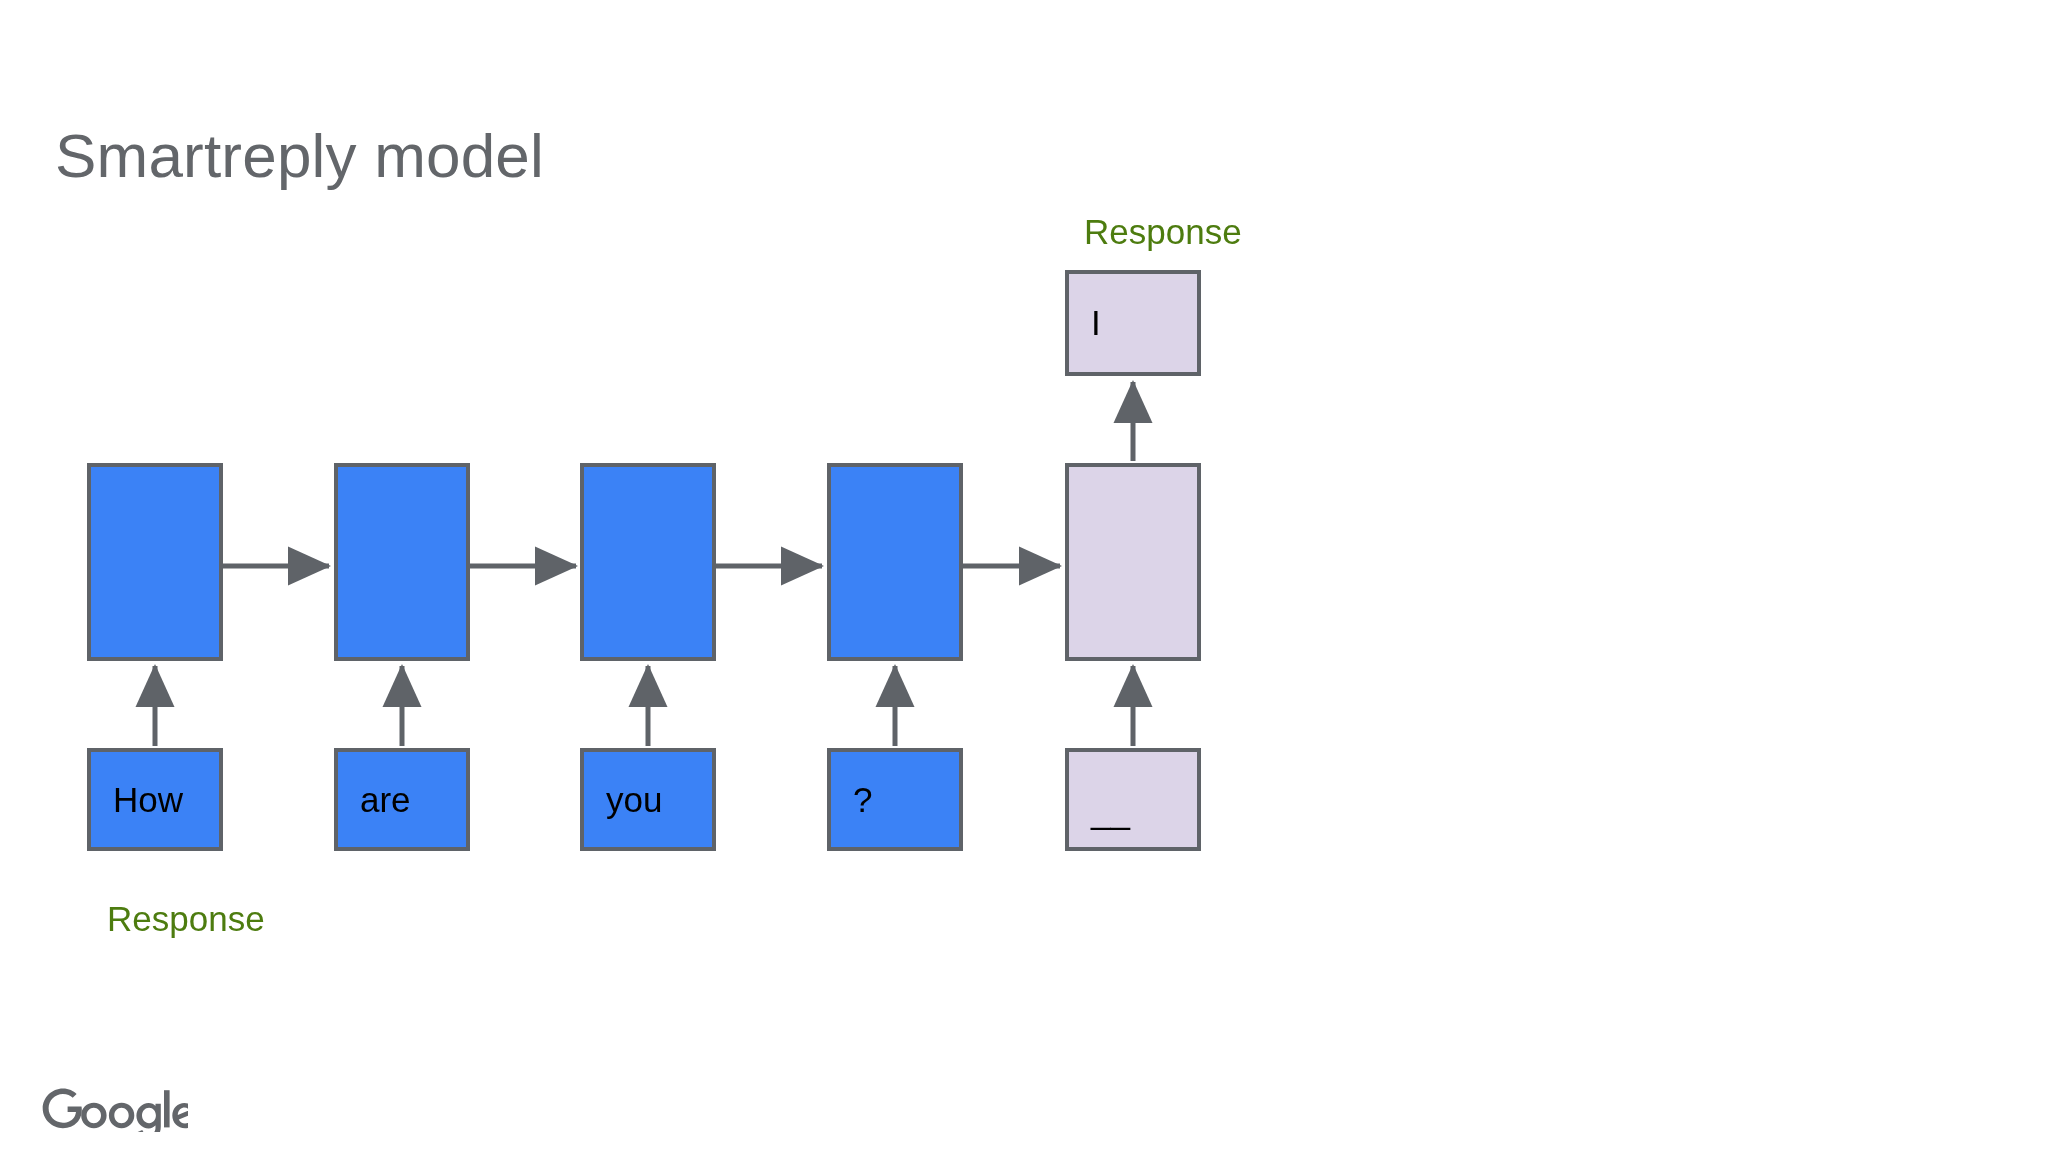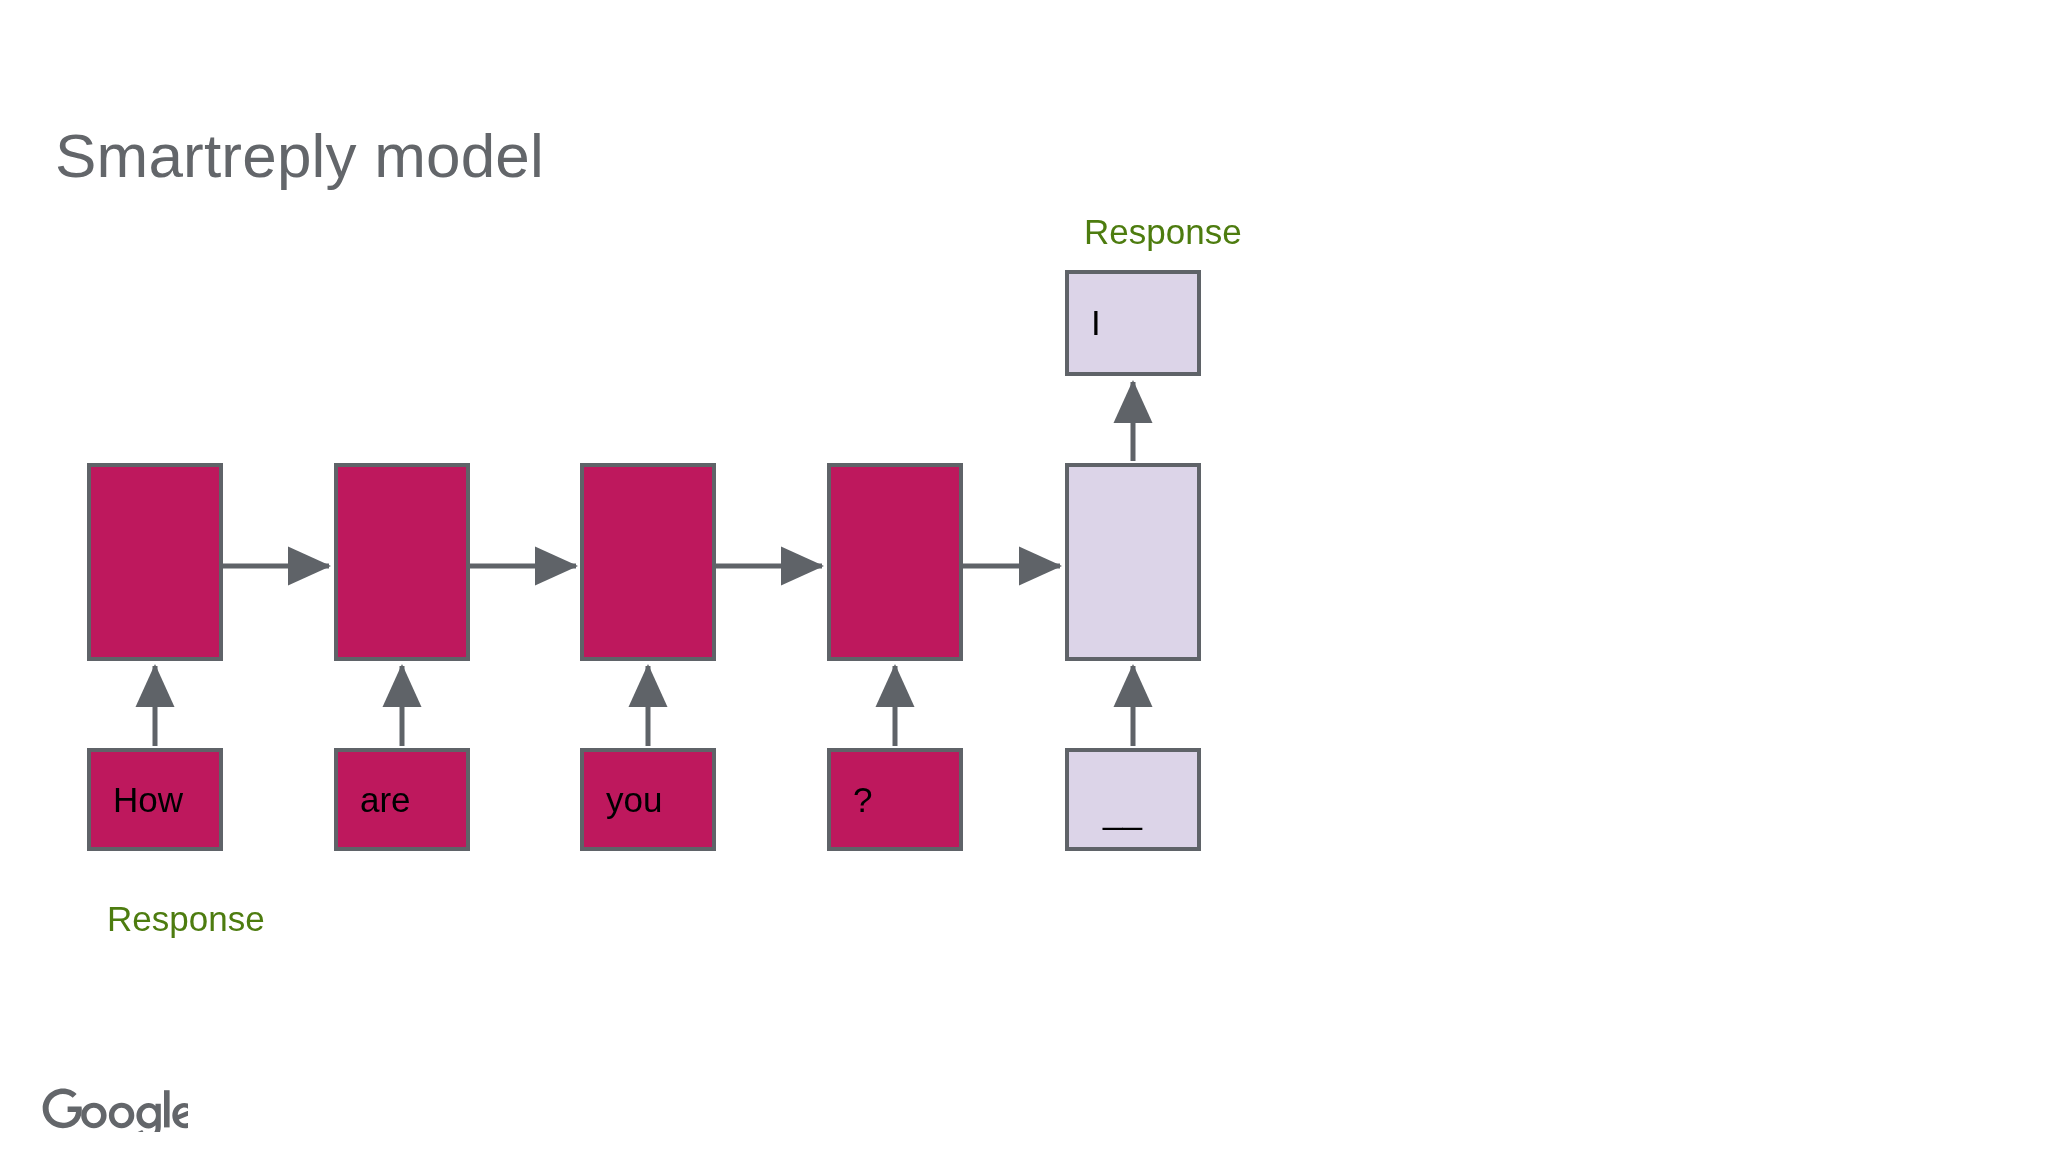--- a/index.html
+++ b/index.html
@@ -51,21 +51,21 @@
     width: 2048px;
     height: 1152px;
     overflow: visible;
   }
 
   
   .node-box {
     position: absolute;
     box-sizing: border-box;
     border: 4px solid #5f6368;
-    background: #be185d;
+    background: #3b82f6;
   }
   .node-box.purple {
     background: #dcd4e8;
   }
   .node-box.rnn {
     width: 136px;
     height: 198px;
   }
   .node-box.token {
     width: 136px;
@@ -81,21 +81,20 @@
     top: 50%;
     transform: translateY(-50%);
     font-size: 35px;
     line-height: 40px;
     color: #000000;
     white-space: nowrap;
   }
   .node-label.underscore {
     top: 62%;
     letter-spacing: 0px;
-    margin-left: 12px;
   }
 
   
   .diagram-caption {
     position: absolute;
     font-size: 35px;
     line-height: 42px;
     color: #4d7c0f;
     white-space: nowrap;
   }

